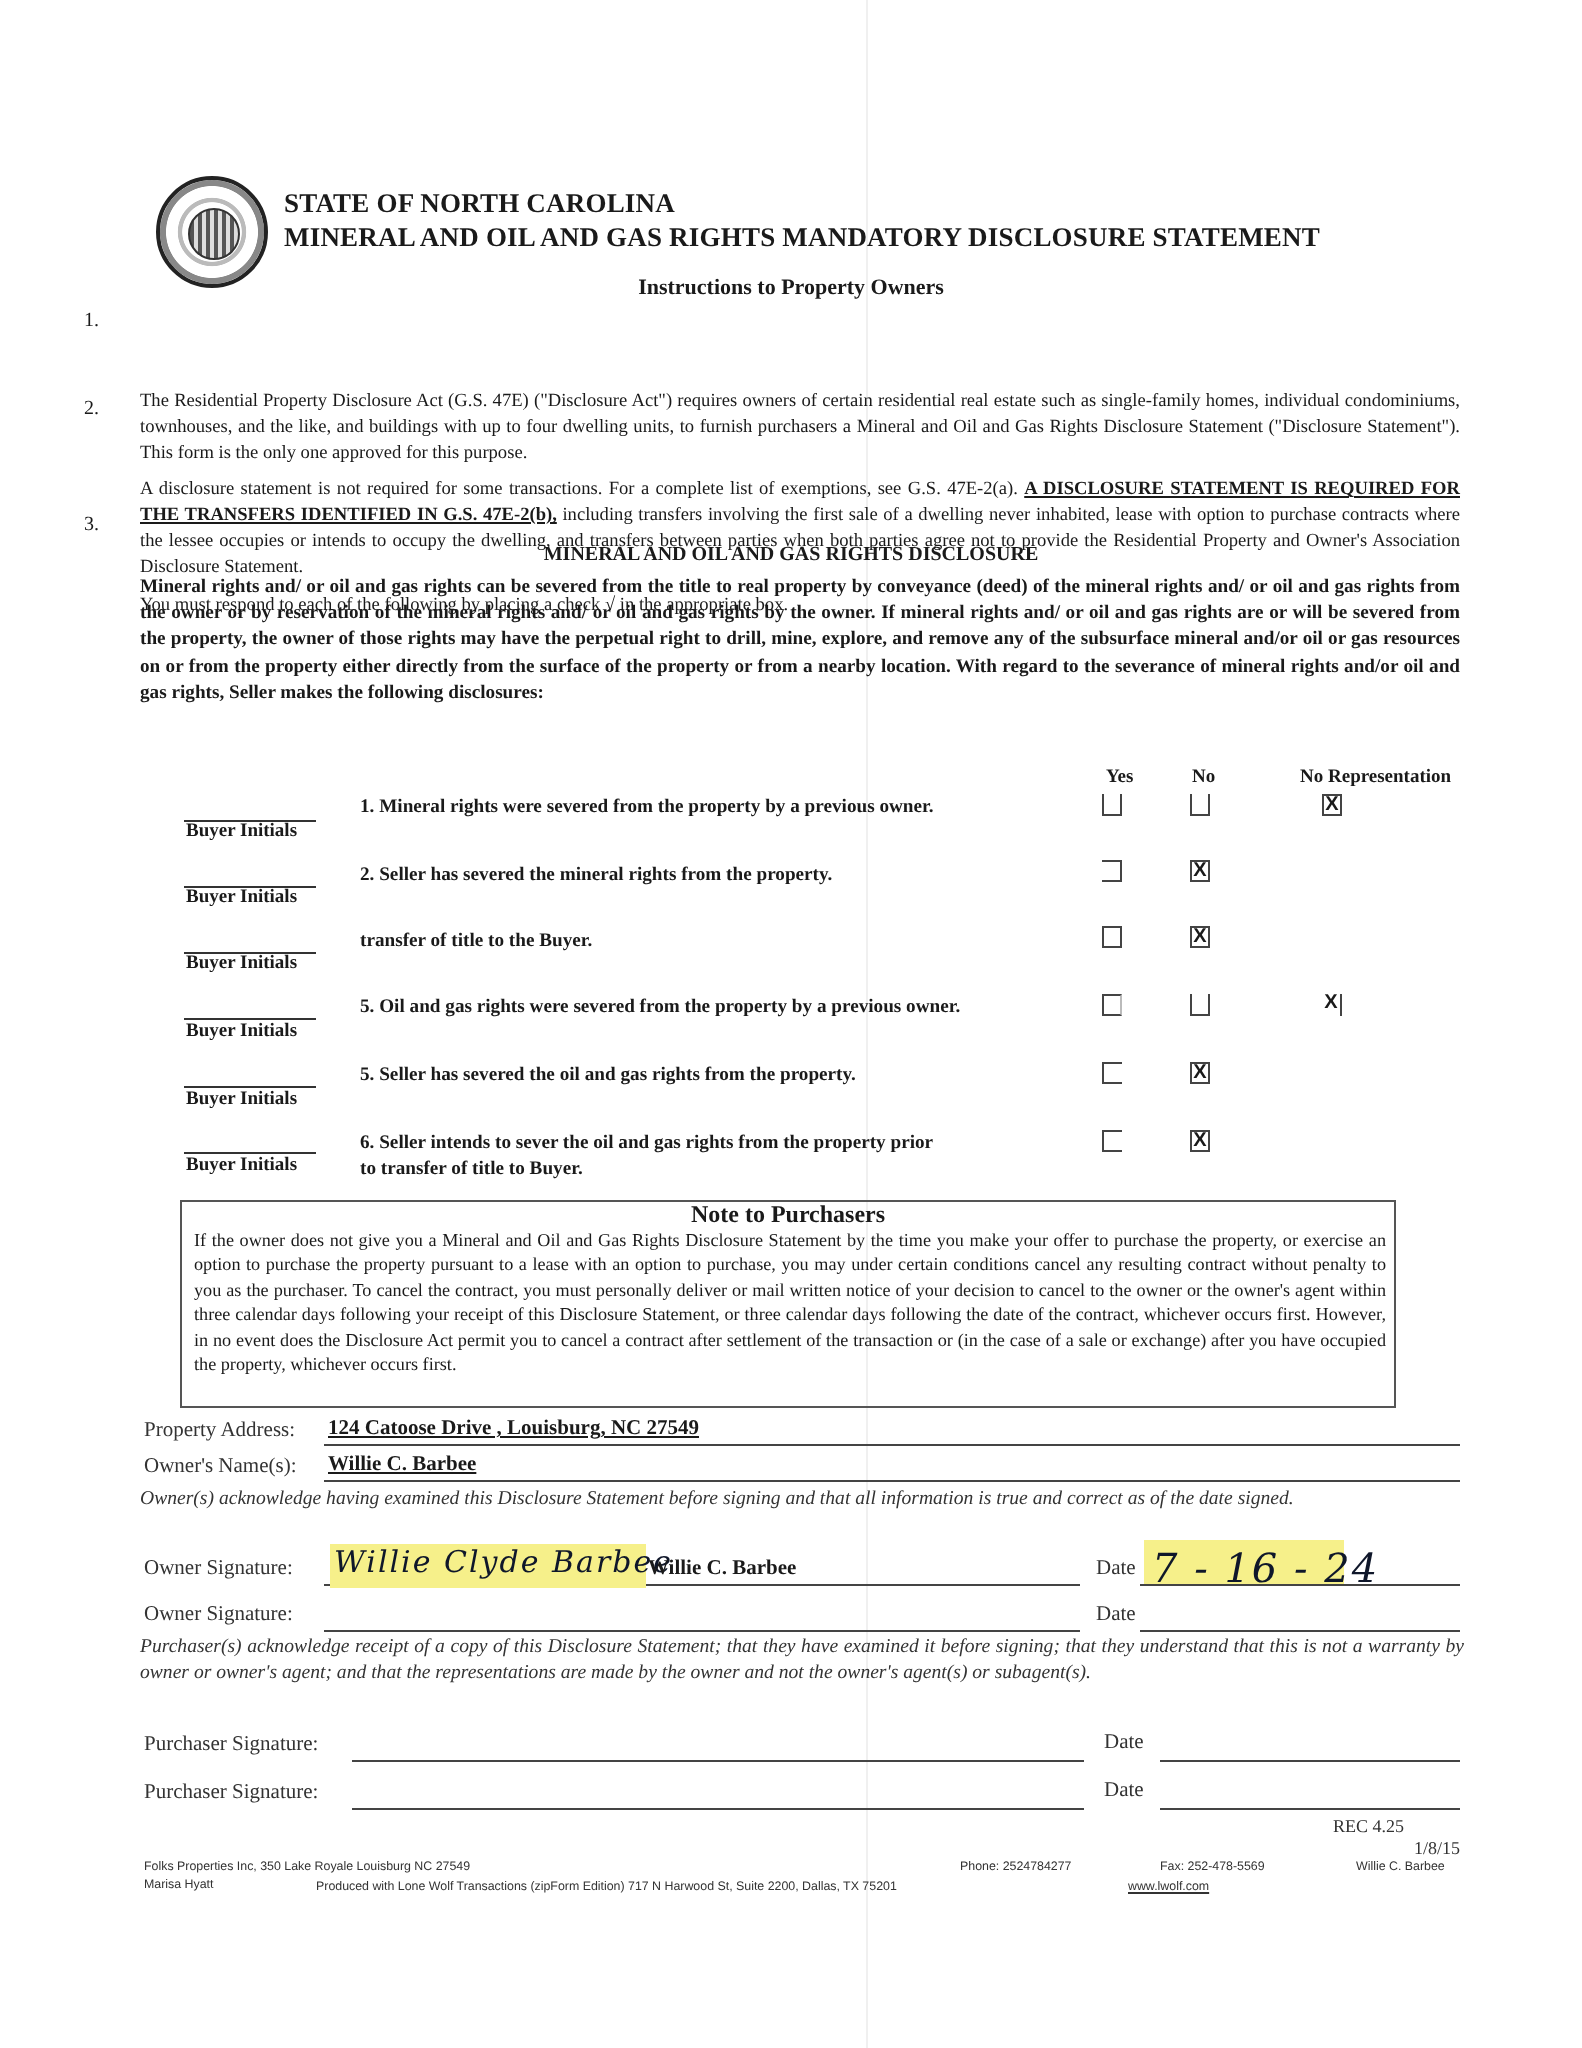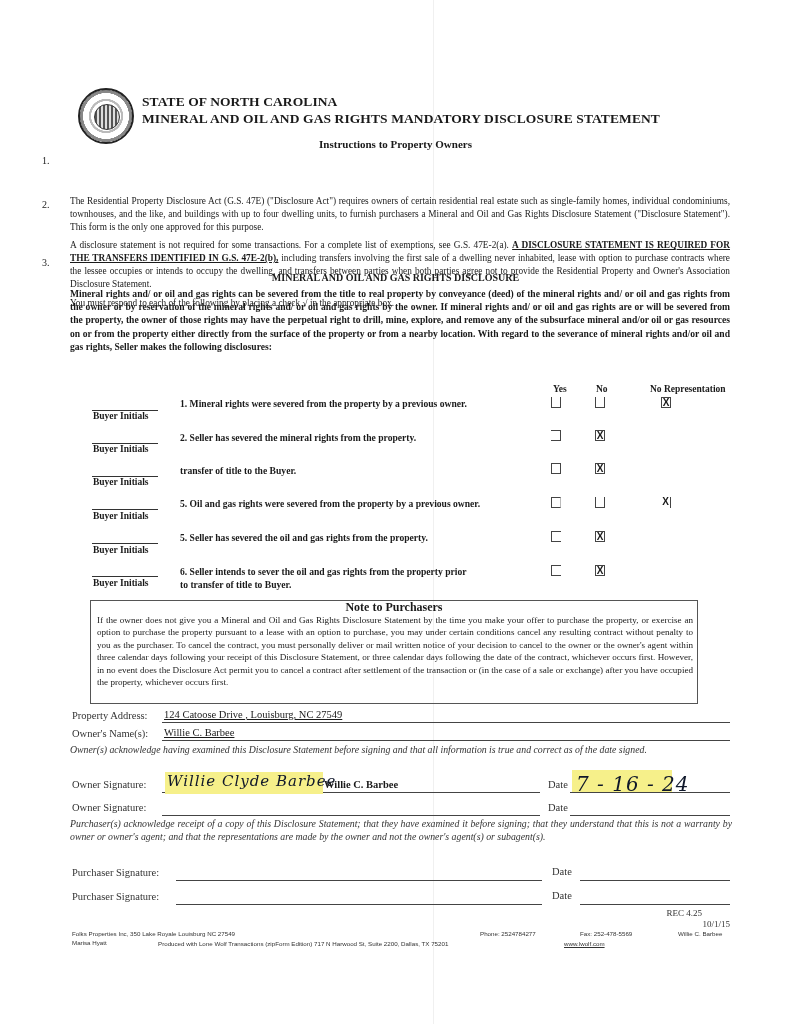--- a/index.html
+++ b/index.html
@@ -18,21 +18,21 @@
   .initials-line { left:92px; width:66px; border-top:1px solid #333; }
   .initials-label { left:93px; font-size:9.5px; font-weight:bold; }
   .q { left:180px; font-size:9.6px; font-weight:bold; line-height:13px; }
   .box { width:10px; height:11px; border:1px solid #444; box-sizing:border-box; font-size:10px; line-height:9px; text-align:center; font-family:"Liberation Sans", sans-serif; font-weight:bold; }
   .box.open-top { border-top:none; }
   .note { left:90px; top:600px; width:608px; height:104px; border:1px solid #555; box-sizing:border-box; }
   .note-title { left:0; width:100%; top:-1px; text-align:center; font-weight:bold; font-size:12px; position:absolute; }
   .note-text { position:absolute; left:6px; top:13px; width:596px; font-size:9.1px; line-height:12.4px; text-align:justify; }
   .label { font-size:10.5px; color:#333; }
   .line { border-bottom:1px solid #444; height:0; }
-  .val { font-size:10.5px; font-weight:normal; text-decoration:underline; }
+  .val { font-size:10.5px; font-weight:bold; text-decoration:underline; }
   .ital { left:70px; width:662px; font-size:9.8px; font-style:italic; line-height:13px; text-align:justify; color:#333; }
   .hl { background:#f6f08a; }
   .sig-script { font-family:"DejaVu Serif", serif; font-style:italic; font-size:15px; color:#0f172a; letter-spacing:1px; }
   .footer { font-family:"Liberation Sans", sans-serif; font-size:6.2px; color:#333; }
   .rec { font-size:9px; color:#333; text-align:right; }
   .scanline { left:433px; top:0; width:1px; height:1024px; background:rgba(0,0,0,0.06); }
 </style>
 </head>
 <body>
 
@@ -141,21 +141,21 @@
 <div class="abs line" style="left:176px; top:880px; width:366px;"></div>
 <div class="abs label" style="left:552px; top:866px;">Date</div>
 <div class="abs line" style="left:580px; top:880px; width:150px;"></div>
 
 <div class="abs label" style="left:72px; top:891px;">Purchaser Signature:</div>
 <div class="abs line" style="left:176px; top:904px; width:366px;"></div>
 <div class="abs label" style="left:552px; top:890px;">Date</div>
 <div class="abs line" style="left:580px; top:904px; width:150px;"></div>
 
 <div class="abs rec" style="left:632px; top:908px; width:70px;">REC 4.25</div>
-<div class="abs rec" style="left:660px; top:919px; width:70px;">10/1/15</div>
+<div class="abs rec" style="left:660px; top:919px; width:70px;">1/8/15</div>
 
 <div class="abs footer" style="left:72px; top:930px;">Folks Properties Inc, 350 Lake Royale Louisburg NC 27549</div>
 <div class="abs footer" style="left:72px; top:939px;">Marisa Hyatt</div>
 <div class="abs footer" style="left:480px; top:930px;">Phone: 2524784277</div>
 <div class="abs footer" style="left:580px; top:930px;">Fax: 252-478-5569</div>
 <div class="abs footer" style="left:678px; top:930px;">Willie C. Barbee</div>
 <div class="abs footer" style="left:158px; top:940px;">Produced with Lone Wolf Transactions (zipForm Edition) 717 N Harwood St, Suite 2200, Dallas, TX  75201</div>
 <div class="abs footer" style="left:564px; top:940px; text-decoration:underline;">www.lwolf.com</div>
 
 </body></html>

